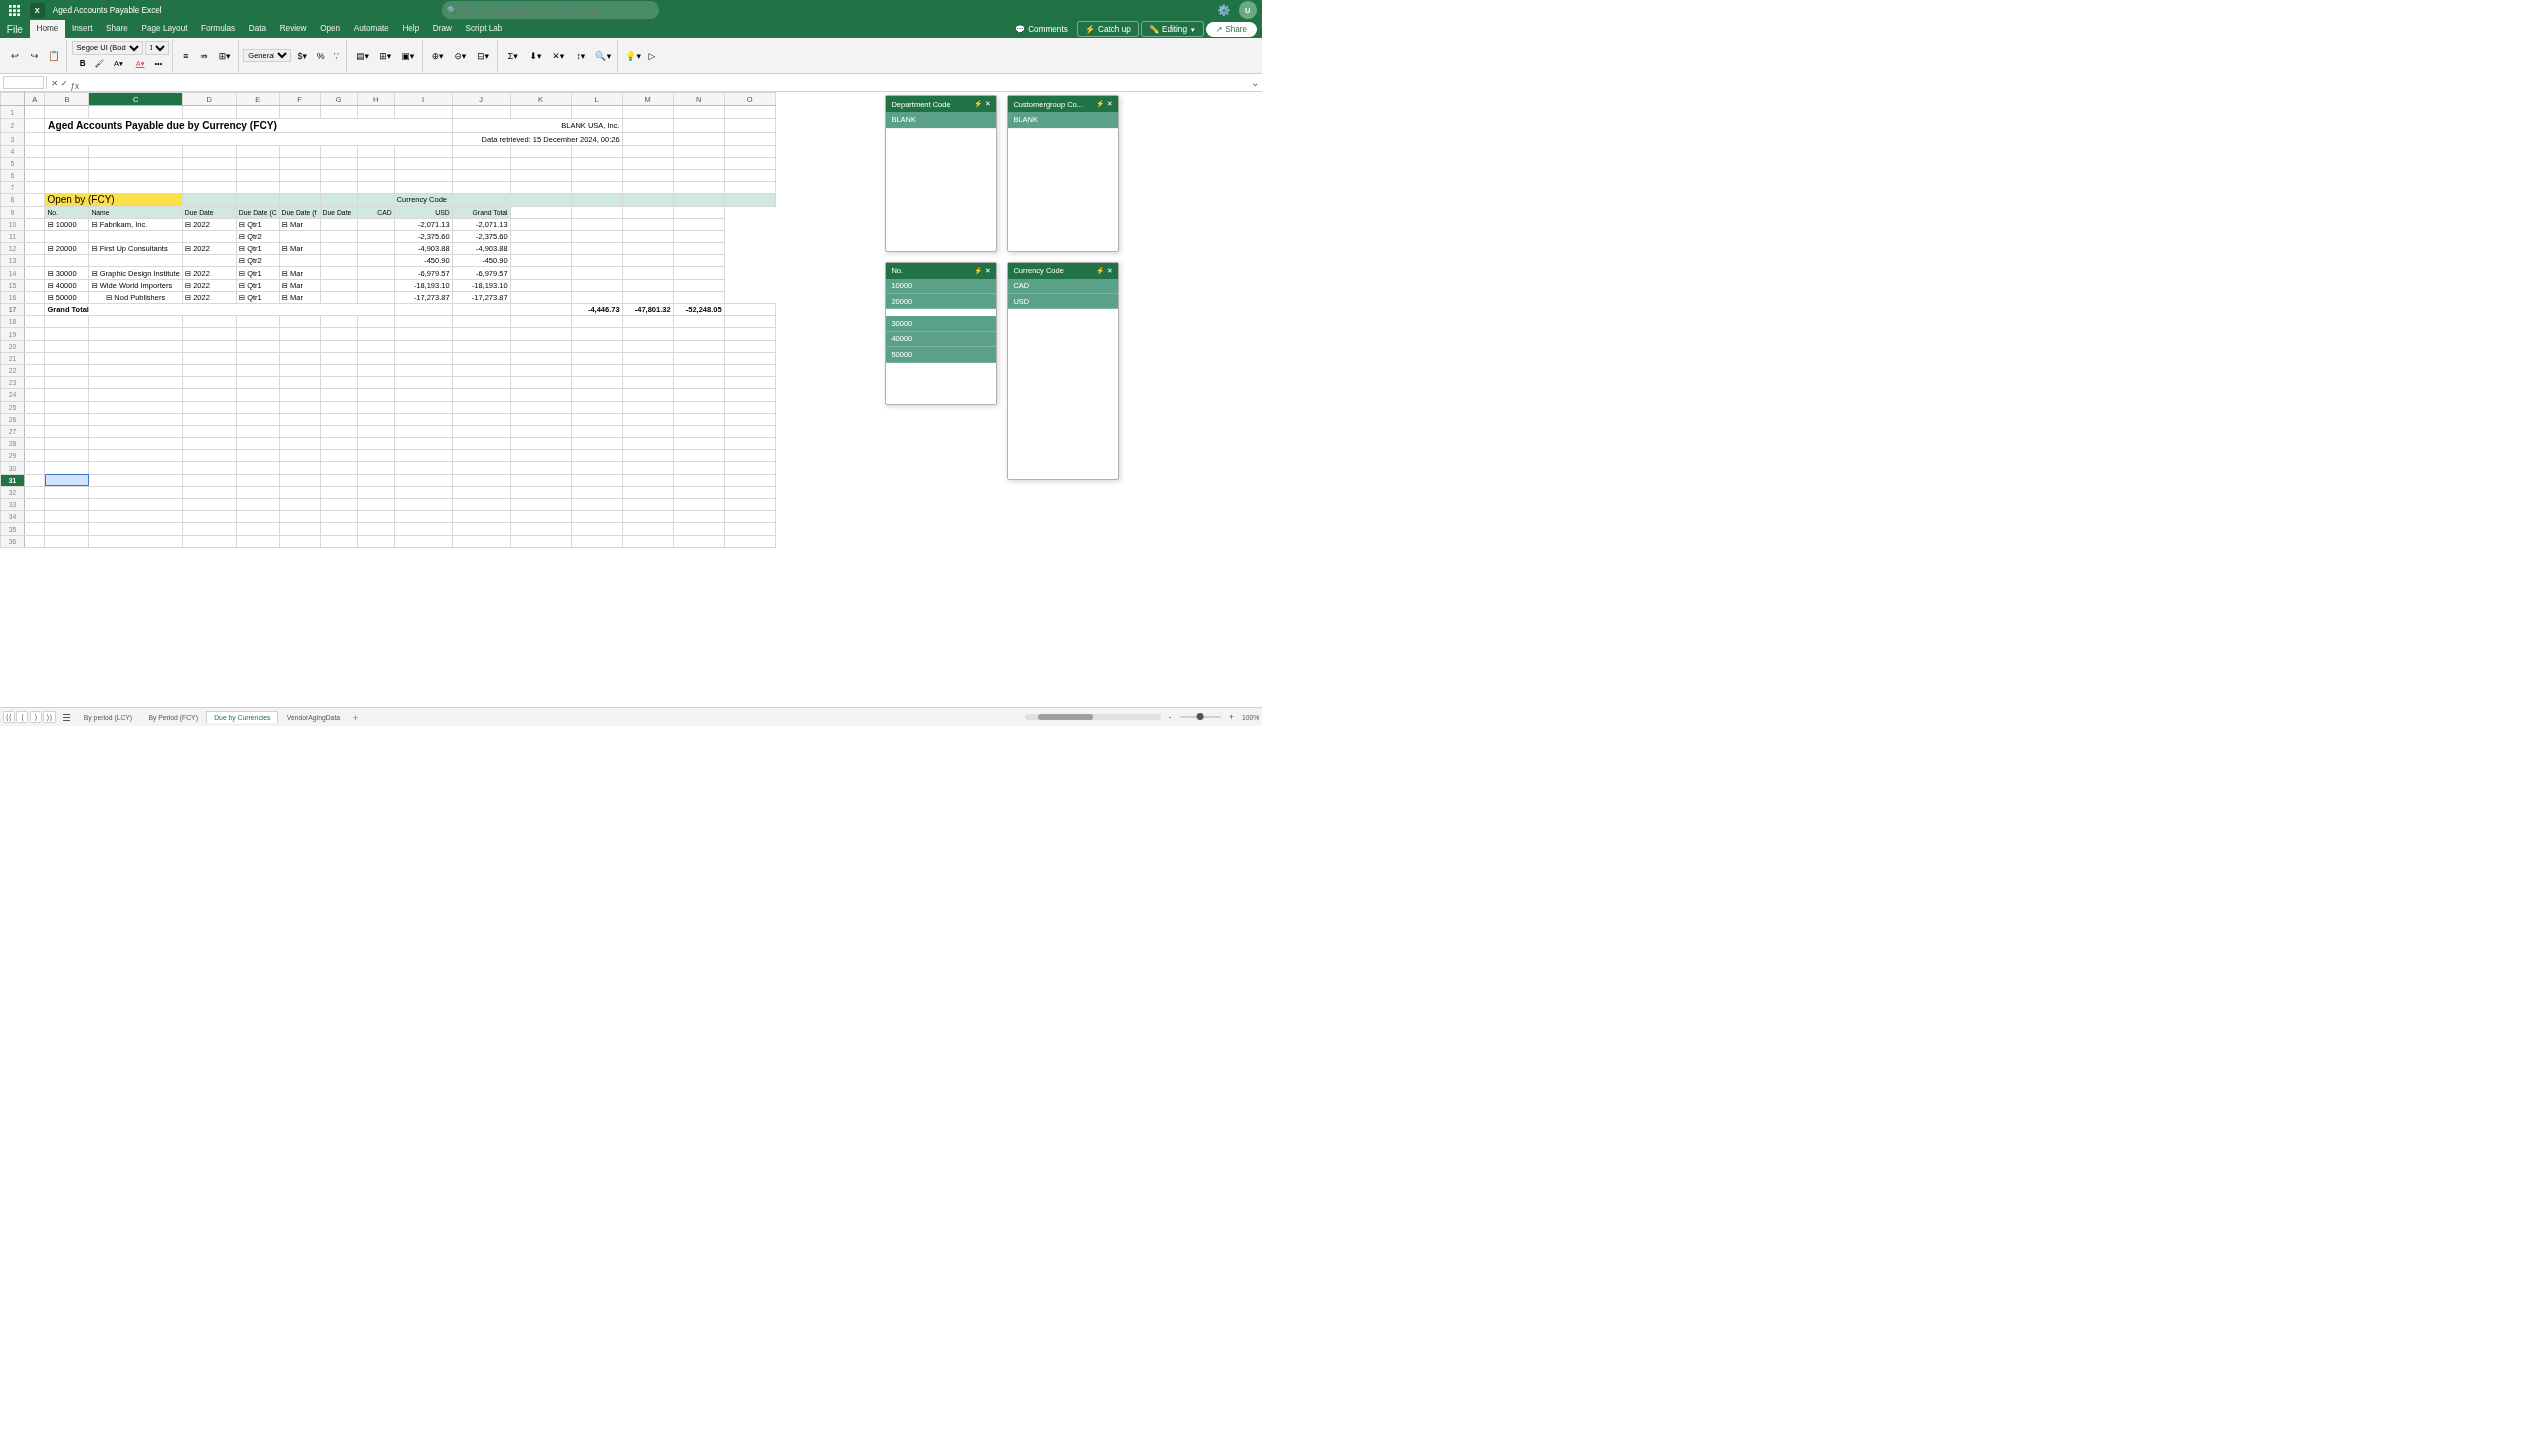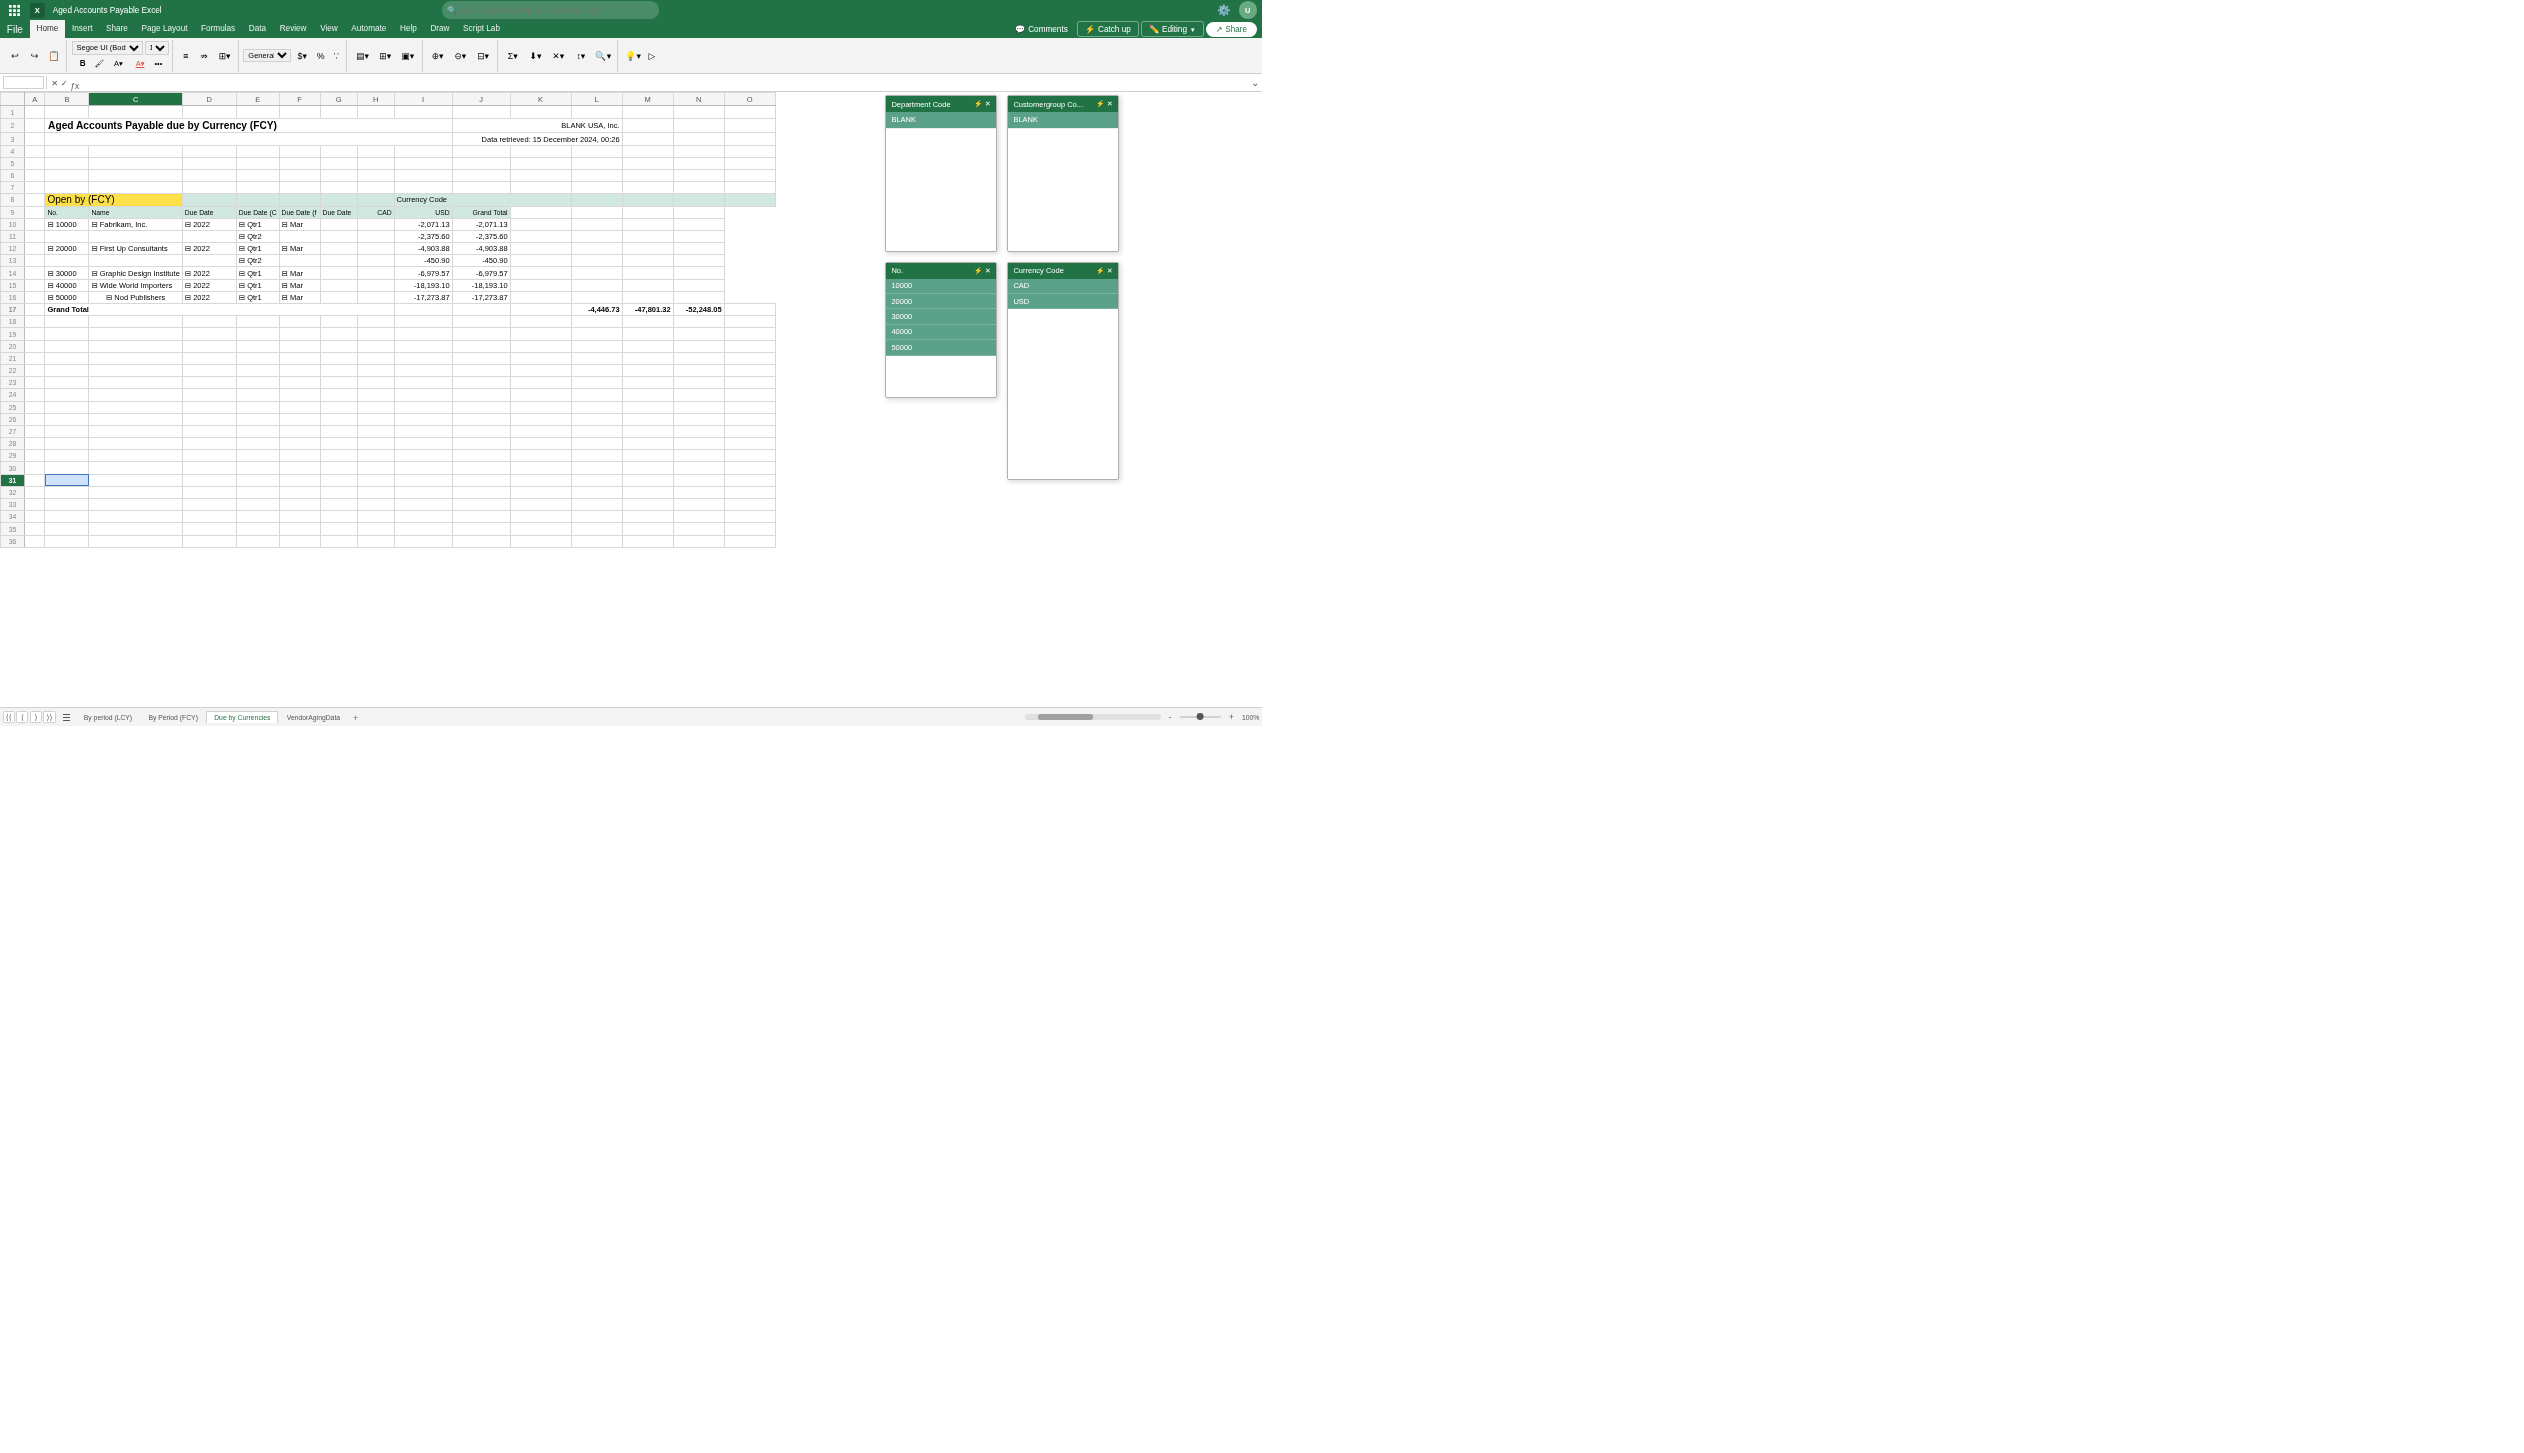--- a/index.html
+++ b/index.html
@@ -64,21 +64,21 @@
     <div style="display:flex;background:#217346;justify-content:space-between;align-items:center;">
       <div style="display:flex;">
         <div style="padding:3.4px 6.8px;font-size:10px;color:rgba(255,255,255,0.9);cursor:pointer;"><span>File</span></div>
         <div style="padding:3.4px 6.8px;font-size:8.2px;background:#f3f3f3;color:#333;cursor:pointer;"><span>Home</span></div>
         <div style="padding:3.4px 6.8px;font-size:8.2px;color:rgba(255,255,255,0.9);cursor:pointer;"><span>Insert</span></div>
         <div style="padding:3.4px 6.8px;font-size:8.2px;color:rgba(255,255,255,0.9);cursor:pointer;"><span>Share</span></div>
         <div style="padding:3.4px 6.8px;font-size:8.2px;color:rgba(255,255,255,0.9);cursor:pointer;"><span>Page Layout</span></div>
         <div style="padding:3.4px 6.8px;font-size:8.2px;color:rgba(255,255,255,0.9);cursor:pointer;"><span>Formulas</span></div>
         <div style="padding:3.4px 6.8px;font-size:8.2px;color:rgba(255,255,255,0.9);cursor:pointer;"><span>Data</span></div>
         <div style="padding:3.4px 6.8px;font-size:8.2px;color:rgba(255,255,255,0.9);cursor:pointer;"><span>Review</span></div>
-        <div style="padding:3.4px 6.8px;font-size:8.2px;color:rgba(255,255,255,0.9);cursor:pointer;"><span>View</span></div>
+        <div style="padding:3.4px 6.8px;font-size:8.2px;color:rgba(255,255,255,0.9);cursor:pointer;"><span>Open</span></div>
         <div style="padding:3.4px 6.8px;font-size:8.2px;color:rgba(255,255,255,0.9);cursor:pointer;"><span>Automate</span></div>
         <div style="padding:3.4px 6.8px;font-size:8.2px;color:rgba(255,255,255,0.9);cursor:pointer;"><span>Help</span></div>
         <div style="padding:3.4px 6.8px;font-size:8.2px;color:rgba(255,255,255,0.9);cursor:pointer;"><span>Draw</span></div>
         <div style="padding:3.4px 6.8px;font-size:8.2px;color:rgba(255,255,255,0.9);cursor:pointer;"><span>Script Lab</span></div>
       </div>
 
       <div style="display:flex;align-items:center;gap:2.7px;padding:0 5.4px;">
         <button style="display:flex;align-items:center;gap:2.7px;padding:2px 6.8px;border-radius:2.7px;cursor:pointer;font-size:8.2px;border:none;background:transparent;color:white;">
           <span>💬</span>
           <span>Comments</span>
@@ -876,21 +876,21 @@
           <span style="cursor:pointer;font-size:6.8px;">⚡</span>
           <span style="cursor:pointer;font-size:6.8px;">✕</span>
         </div>
       </div>
       <div style="padding:2.7px 5.4px;font-size:7.5px;cursor:pointer;background:#5ba088;color:white;border-bottom:0.7px solid rgba(255,255,255,0.2);">
         <span>10000</span>
       </div>
       <div style="padding:2.7px 5.4px;font-size:7.5px;cursor:pointer;background:#5ba088;color:white;border-bottom:0.7px solid rgba(255,255,255,0.2);">
         <span>20000</span>
       </div>
-      <div style="padding:2.7px 5.4px;font-size:7.5px;cursor:pointer;background:#5ba088;color:white;border-bottom:0.7px solid rgba(255,255,255,0.2);">
+      <div style="padding:2.7px 5.4px;font-size:7.5px;cursor:pointer;background:#5ba088;color:white;border-bottom:0.7px solid rgba(255,255,255,0.2);margin-top:7px;">
         <span>30000</span>
       </div>
       <div style="padding:2.7px 5.4px;font-size:7.5px;cursor:pointer;background:#5ba088;color:white;border-bottom:0.7px solid rgba(255,255,255,0.2);">
         <span>40000</span>
       </div>
       <div style="padding:2.7px 5.4px;font-size:7.5px;cursor:pointer;background:#5ba088;color:white;border-bottom:0.7px solid rgba(255,255,255,0.2);">
         <span>50000</span>
       </div>
       <div style="height:41px;"></div>
     </div>

